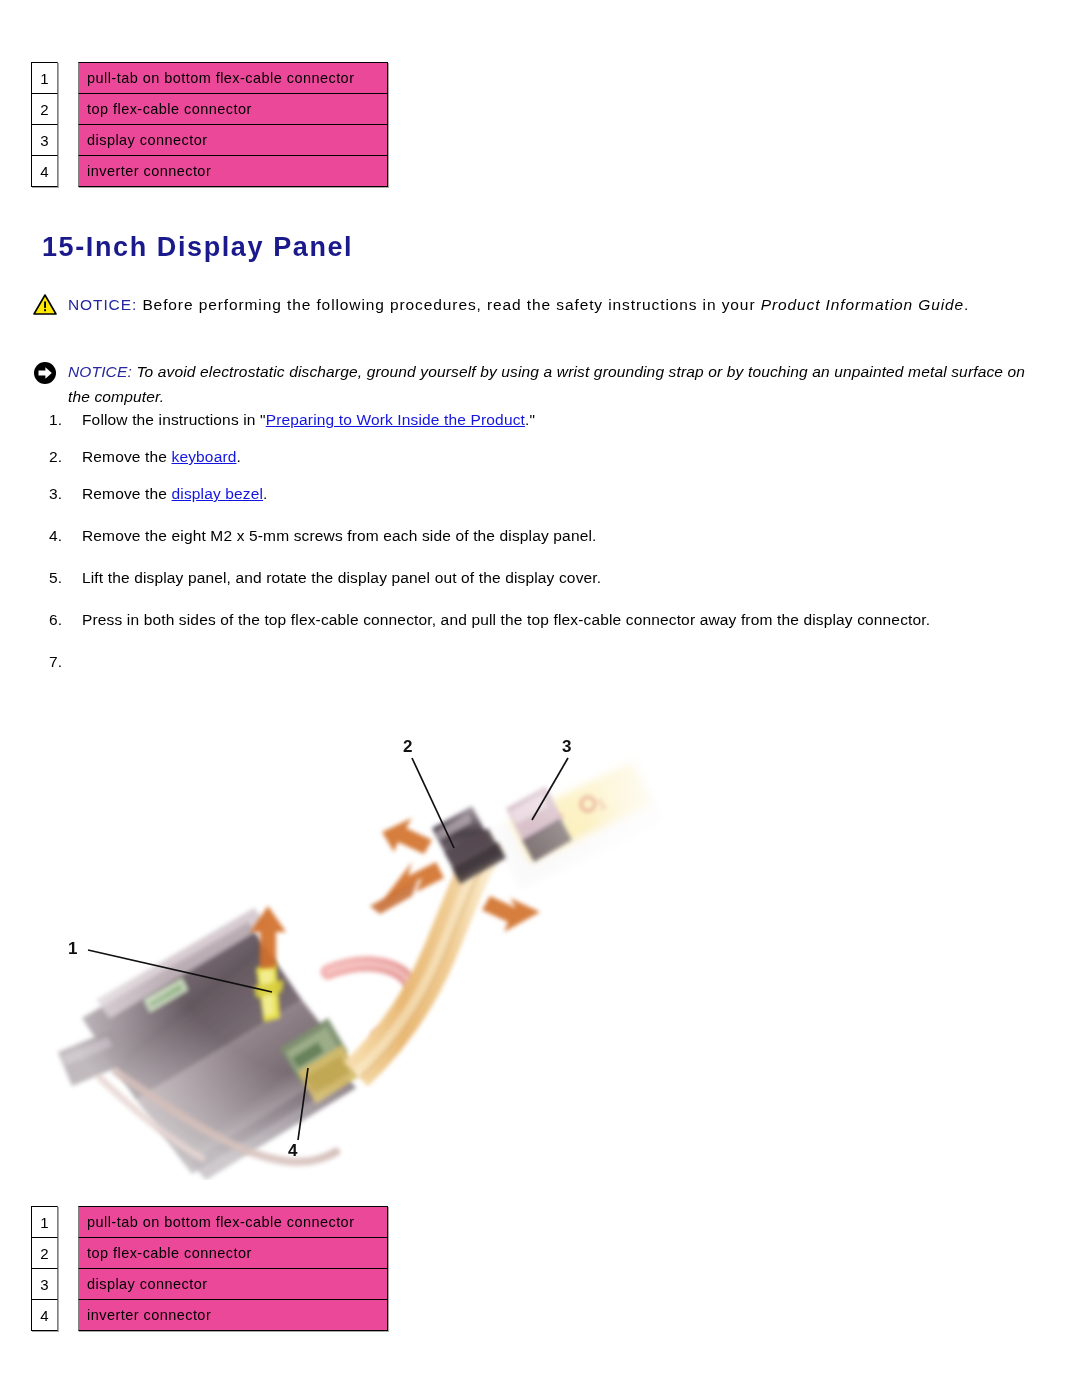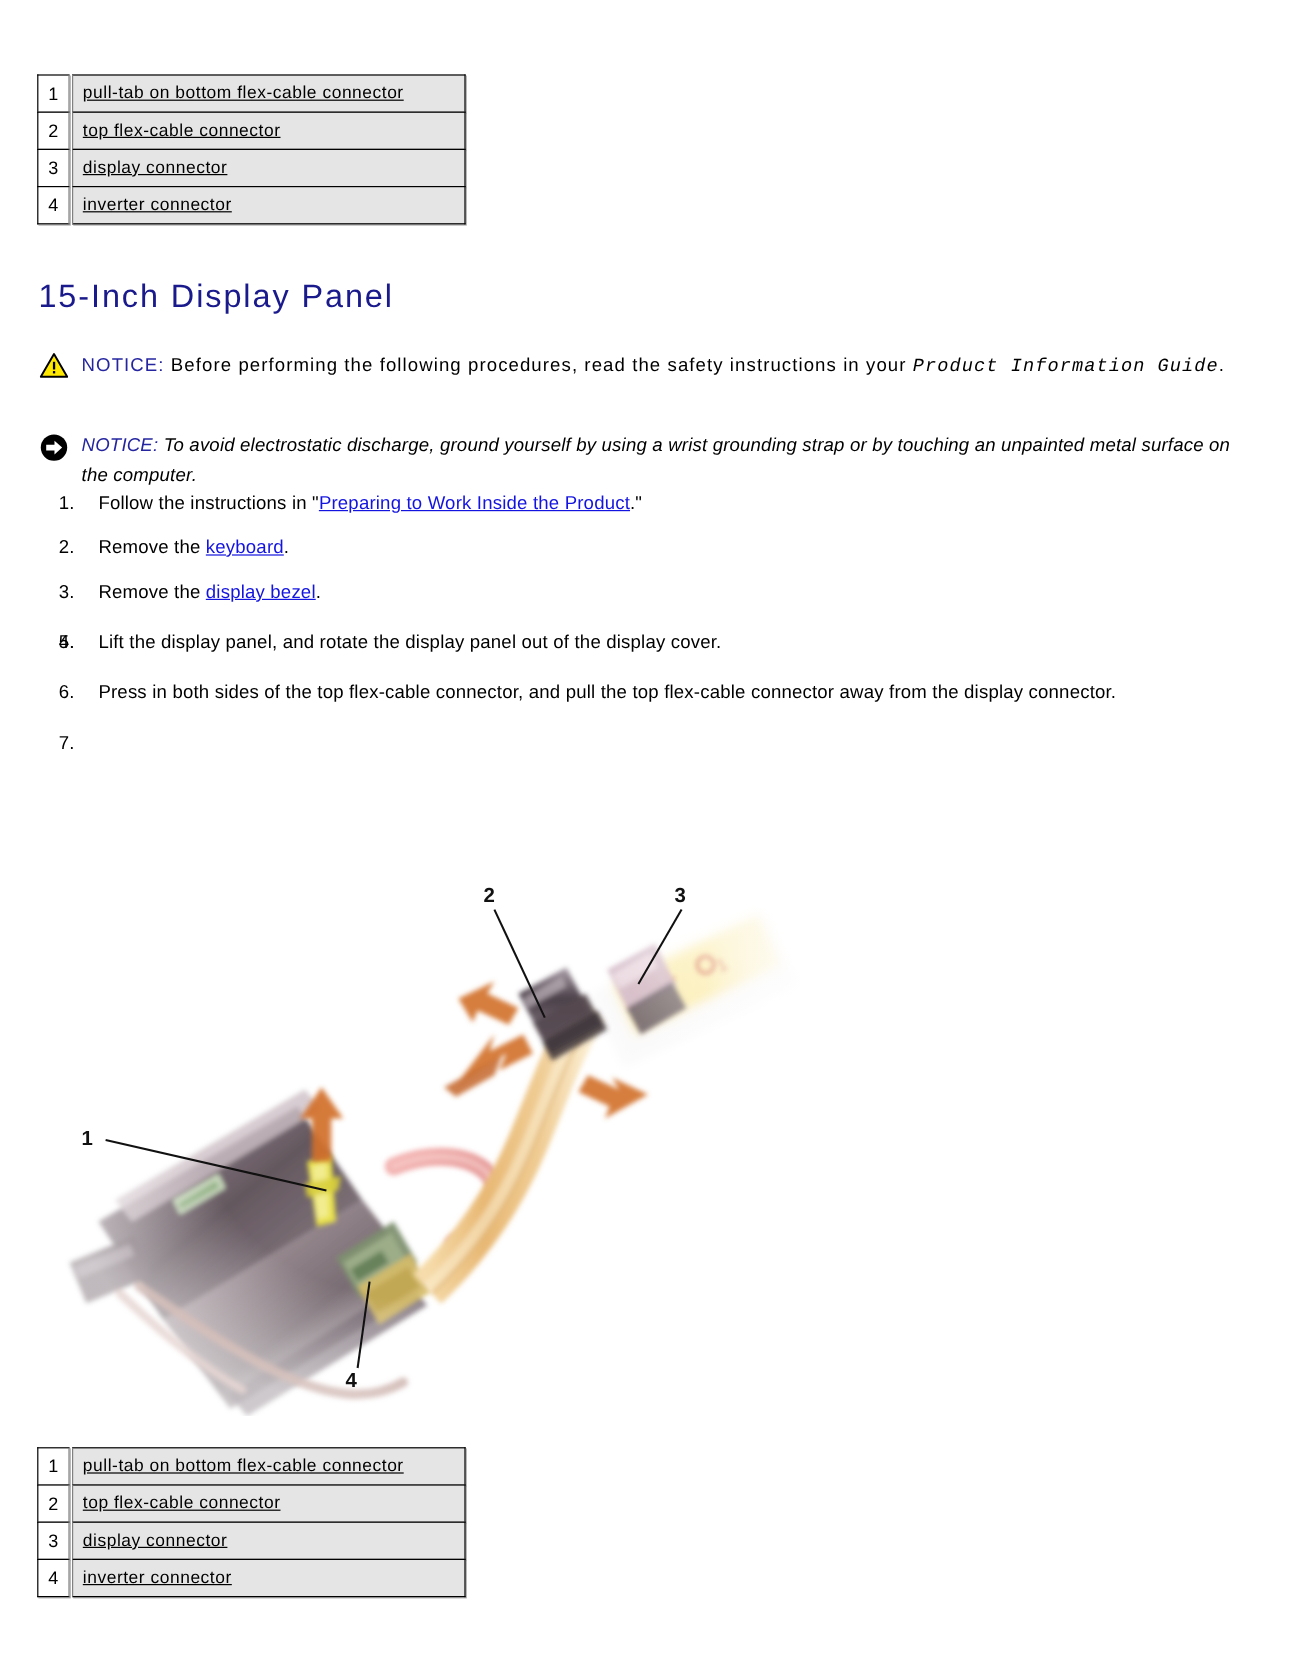--- a/index.html
+++ b/index.html
@@ -37,41 +37,40 @@
     align-items: center;
     justify-content: center;
     font-size: 15px;
     background: #fff;
     letter-spacing: .3px;
   }
   .callout-table .lbl {
     flex: 1 1 auto;
     border: 1px solid #000;
     border-left: 1px solid #808080;
-    margin-left: 2px;
+    margin-left: 20px;
     box-shadow: 1px 1px 0 0 #a8a8a8;
     display: flex;
     align-items: center;
     padding-left: 8px;
     font-size: 14.5px;
-    background: #e5e5e5;
+    background: #ec4899;
     letter-spacing: .45px;
     white-space: nowrap;
-    text-decoration: underline;
   }
   #table-top { top: 62px; }
   #table-bottom { top: 1206px; }
 
   
   #page-heading {
     position: absolute;
-    left: 32px;
+    left: 42px;
     top: 232px;
     font-size: 27px;
-    font-weight: normal;
+    font-weight: bold;
     color: #1a1a8c;
     letter-spacing: 1.6px;
   }
 
   
   .admon {
     position: absolute;
     left: 33px;
     width: 1012px;
     display: flex;
@@ -85,21 +84,21 @@
     flex: 1 1 auto;
     font-size: 15.5px;
     line-height: 25px;
   }
   #caution-block { top: 292px; }
   #caution-block .body { letter-spacing: .9px; }
   #notice-block  { top: 359px; font-style: italic; }
   #notice-block  .body { letter-spacing: .15px; }
 
   .admon-key { color: #2525a0; }
-  .admon-em  { font-style: italic; font-family: Liberation Mono, monospace; }
+  .admon-em  { font-style: italic; }
 
   .tri-icon { display: block; }
   .circ-icon { display: block; }
 
   
   #steps {
     position: absolute;
     left: 49px;
     top: 408px;
     width: 1000px;
@@ -197,21 +196,21 @@
   <li class="s-gap-a">
     <span class="marker">1.</span><span>Follow the instructions in "</span><a class="doclink" href="#">Preparing to Work Inside the Product</a><span>."</span>
   </li>
   <li class="s-gap-a">
     <span class="marker">2.</span><span>Remove the </span><a class="doclink" href="#">keyboard</a><span>.</span>
   </li>
   <li class="s-gap-b">
     <span class="marker">3.</span><span>Remove the </span><a class="doclink" href="#">display bezel</a><span>.</span>
   </li>
   <li class="s-gap-b">
-    <span class="marker">4.</span>
+    <span class="marker">4.</span><span>Remove the eight M2 x 5-mm screws from each side of the display panel.</span>
   </li>
   <li class="s-gap-b">
     <span class="marker">5.</span><span>Lift the display panel, and rotate the display panel out of the display cover.</span>
   </li>
   <li class="s-gap-b">
     <span class="marker">6.</span><span>Press in both sides of the top flex-cable connector, and pull the top flex-cable connector away from the display connector.</span>
   </li>
   <li>
     <span class="marker">7.</span>
   </li>

